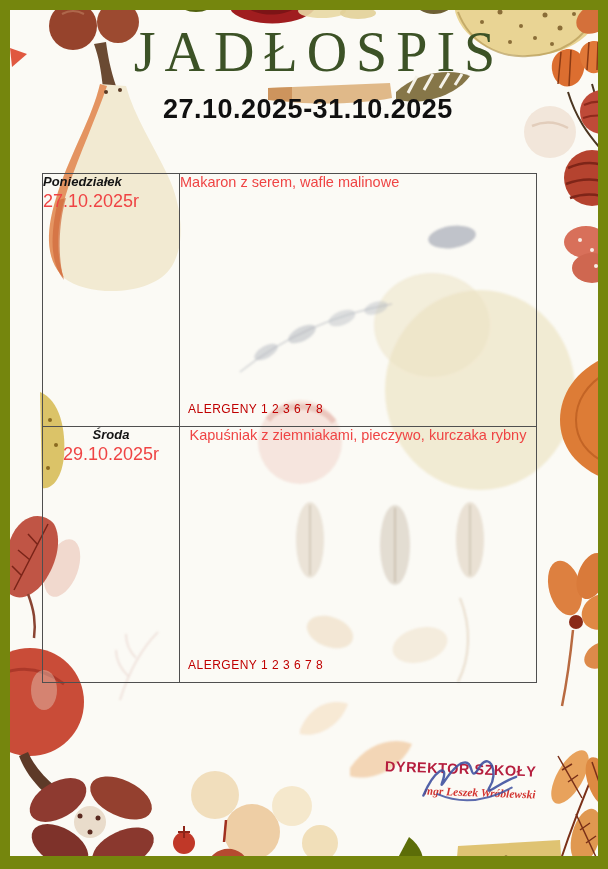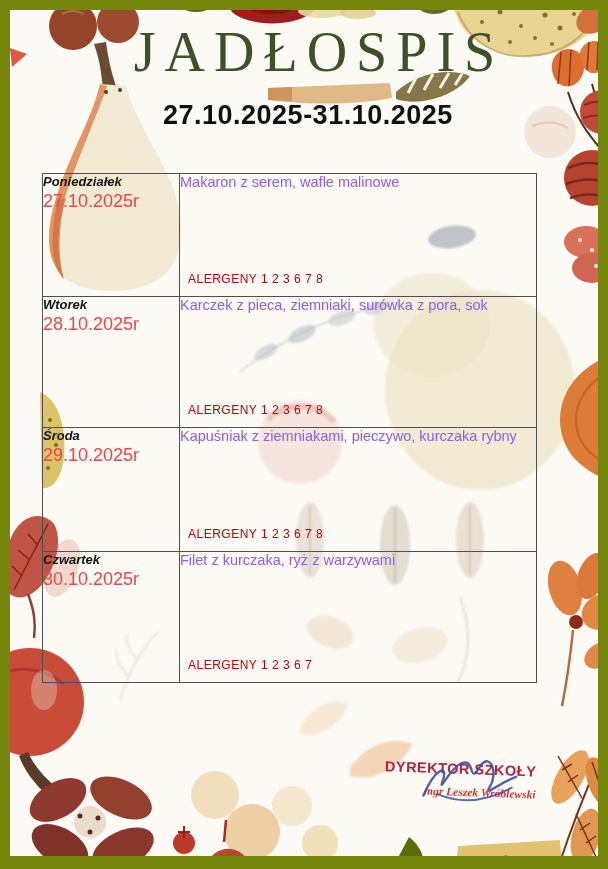--- a/index.html
+++ b/index.html
@@ -16,36 +16,36 @@
   .content{position:absolute;inset:0;z-index:10;}
 
   .title{
     position:absolute;top:20px;left:40px;right:10px;margin:0;
     text-align:center;
     font-family:"Liberation Serif",serif;
     font-size:56px;font-weight:400;letter-spacing:9px;
     color:#3c5226;
   }
   .date-range{
-    position:absolute;top:100px;left:163px;
+    position:absolute;top:94px;left:163px;
     font-size:27px;font-weight:700;color:#101010;letter-spacing:.5px;
   }
 
   table.menu{
     position:absolute;left:42px;top:173px;width:495px;height:510px;
     border-collapse:collapse;table-layout:fixed;background:transparent;
   }
   table.menu td{
     border:1px solid #4f4f4f;vertical-align:top;padding:0;background:transparent;
   }
   td.day-cell{width:136px;padding:26px 6px 0 8px;}
   .day{font-size:13px;font-weight:700;font-style:italic;color:#141414;}
   .date{font-size:18px;color:#ef4444;margin-top:2px;}
   td.meal-cell{position:relative;padding:11px 8px 8px 8px;}
-  .meal{font-size:14.5px;color:#8b5cf6;}
+  .meal{font-size:14.5px;color:#ef4444;}
   .allergens{
     position:absolute;left:8px;bottom:10px;
     font-size:12px;font-weight:400;color:#c00000;letter-spacing:.5px;
   }
   tr.free-day .meal{
     text-align:center;margin-top:20px;
     font-weight:700;font-size:15.5px;color:#c2313c;
   }
 
   .notice{
@@ -253,48 +253,28 @@
         <tr style="height:99px;">
           <td class="day-cell">
             <div class="day">Poniedziałek</div>
             <div class="date">27.10.2025r</div>
           </td>
           <td class="meal-cell">
             <div class="meal">Makaron z serem, wafle malinowe</div>
             <div class="allergens">ALERGENY 1 2 3 6 7 8</div>
           </td>
         </tr>
-        <tr style="height:105px;">
-          <td class="day-cell">
-            <div class="day">Wtorek</div>
-            <div class="date">28.10.2025r</div>
-          </td>
-          <td class="meal-cell">
-            <div class="meal">Karczek z pieca, ziemniaki, surówka z pora, sok</div>
-            <div class="allergens">ALERGENY 1 2 3 6 7 8</div>
-          </td>
-        </tr>
-        <tr style="height:100px;">
+        <tr style="height:100px;text-align:center;">
           <td class="day-cell">
             <div class="day">Środa</div>
             <div class="date">29.10.2025r</div>
           </td>
           <td class="meal-cell">
             <div class="meal">Kapuśniak z ziemniakami, pieczywo, kurczaka rybny</div>
             <div class="allergens">ALERGENY  1 2 3 6 7 8</div>
-          </td>
-        </tr>
-        <tr style="height:105px;">
-          <td class="day-cell">
-            <div class="day">Czwartek</div>
-            <div class="date">30.10.2025r</div>
-          </td>
-          <td class="meal-cell">
-            <div class="meal">Filet z kurczaka, ryż z warzywami</div>
-            <div class="allergens">ALERGENY  1 2 3 6 7</div>
           </td>
         </tr>
       </tbody>
     </table>
 
 
     <div class="sig-block">
       <div class="sig-title">DYREKTOR SZKOŁY</div>
       <svg class="sig-scribble" viewBox="0 0 112 48" aria-hidden="true">
         <path d="M8,42 C18,16 32,8 27,26 C22,42 34,12 46,8 C59,3 52,32 64,10 C74,-4 82,18 74,31 C68,42 84,26 100,20" fill="none" stroke="#3f51a0" stroke-width="2.4" stroke-linecap="round" opacity="0.9"></path>

